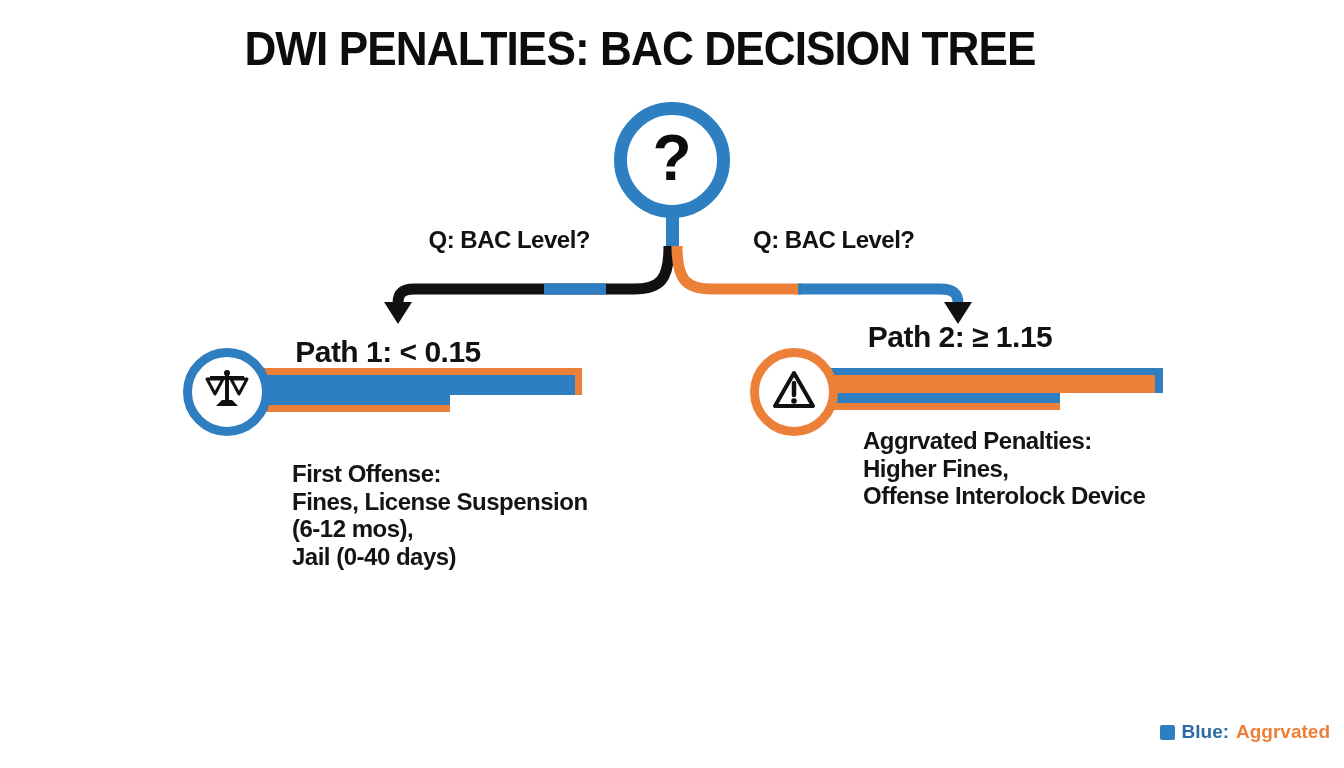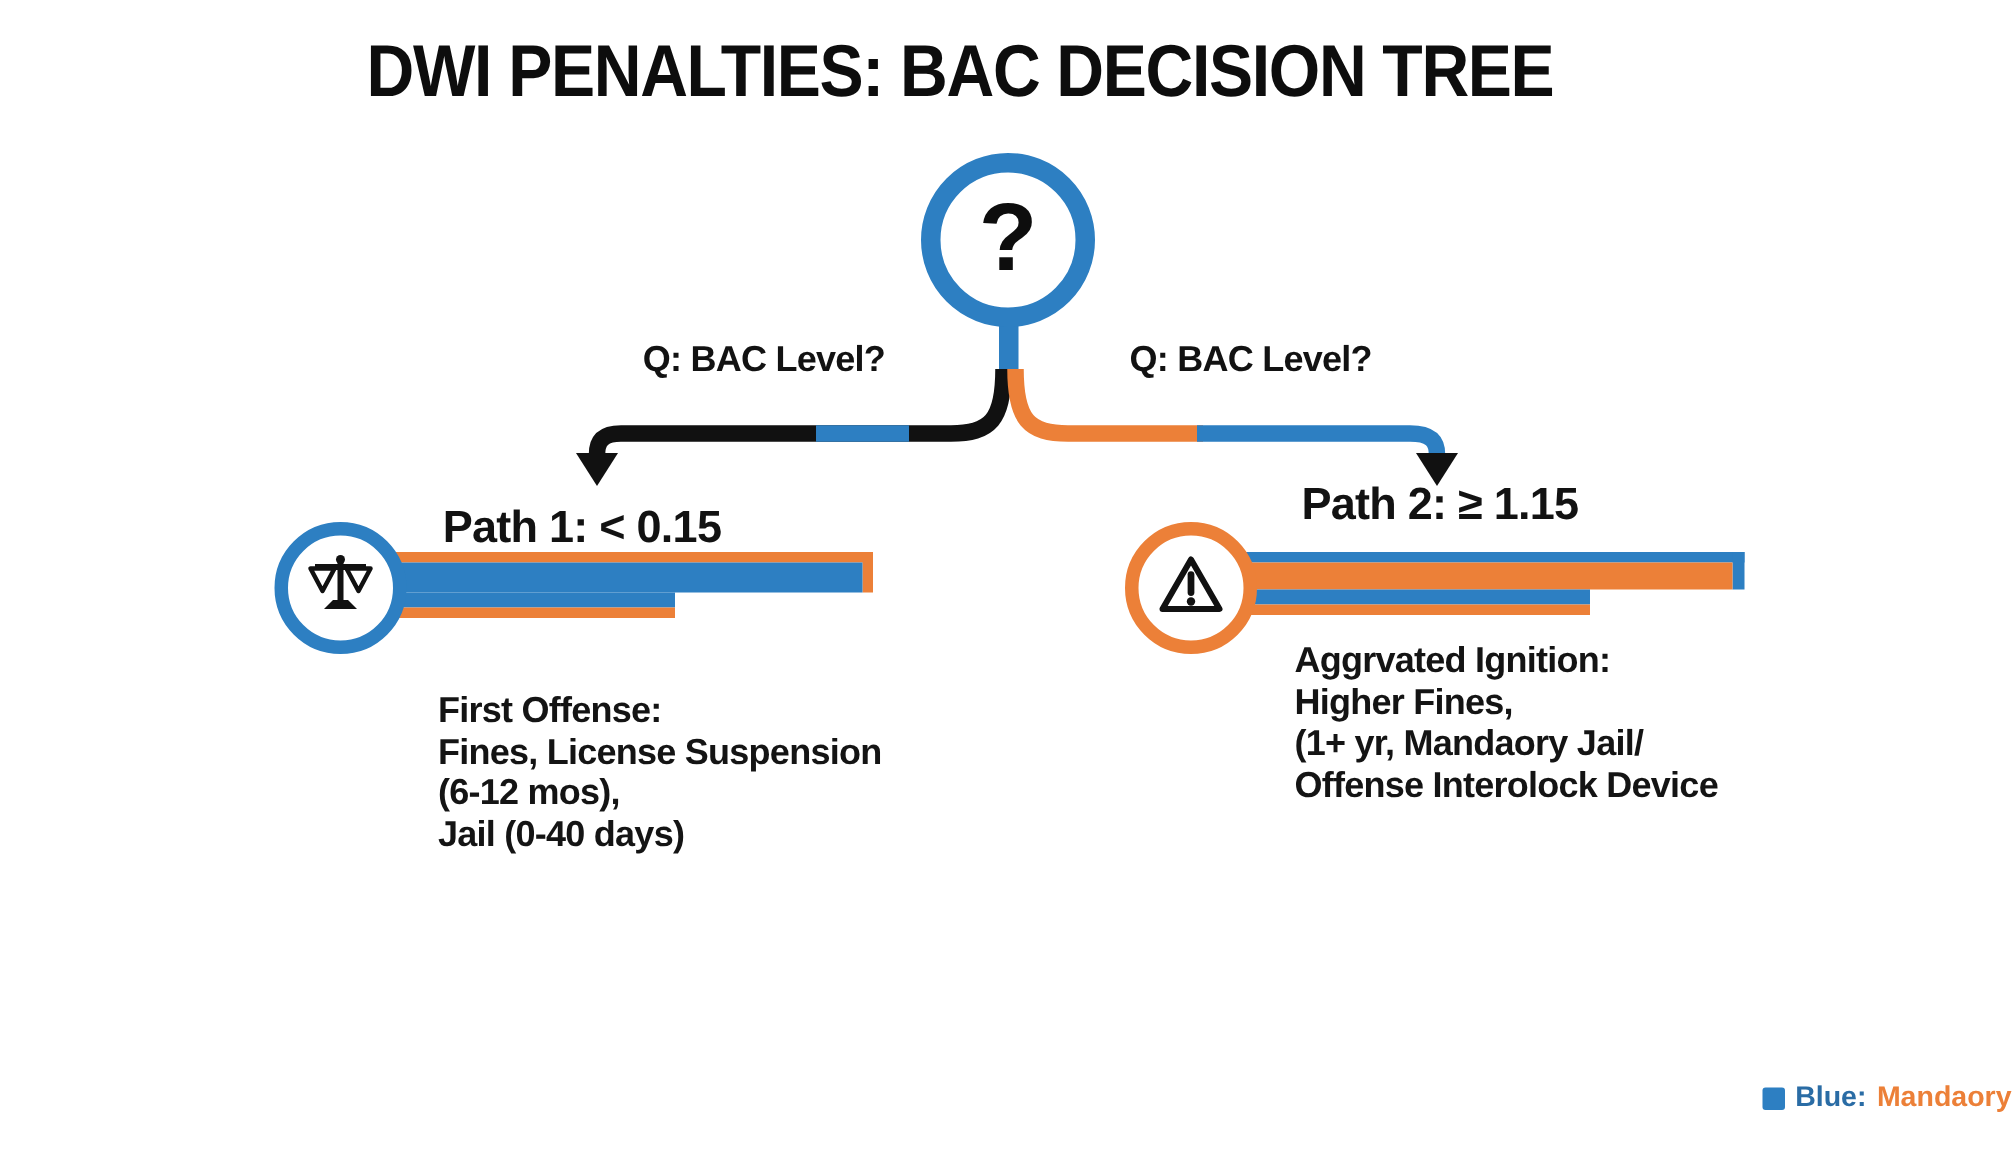--- a/index.html
+++ b/index.html
@@ -58,21 +58,21 @@
   .bars.right .r2{left:0;top:7px;width:340px;height:18px;}
   .bars.right .cap{left:340px;top:0;width:8px;height:25px;}
   .bars.right .r3{left:0;top:25px;width:245px;height:10px;}
   .bars.right .r4{left:0;top:35px;width:245px;height:7px;}
 
   .desc{position:absolute;font-size:24px;font-weight:bold;letter-spacing:-0.5px;
     line-height:27.5px;white-space:nowrap;color:#141414;}
   .desc.left{left:292px;top:460px;}
   .desc.right{left:863px;top:427px;}
 
-  .legend{position:absolute;right:3px;top:721px;display:flex;align-items:center;gap:7px;
+  .legend{position:absolute;right:14px;top:721px;display:flex;align-items:center;gap:7px;
     font-size:19px;font-weight:bold;white-space:nowrap;}
   .legend .swatch{width:15px;height:15px;background:var(--blue);border-radius:2px;}
   .legend .l-key{color:var(--legend-blue);}
   .legend .l-val{color:var(--orange);}
 
   .icon-stroke{stroke:#111;fill:none;}
 </style>
 </head>
 <body>
 
@@ -134,25 +134,24 @@
     </span>
   </div>
   <div class="bars right">
     <div class="r1 b-blue"></div>
     <div class="cap b-blue"></div>
     <div class="r2 b-orange"></div>
     <div class="r3 b-blue"></div>
     <div class="r4 b-orange"></div>
   </div>
   <div class="desc right">
-    <div>Aggrvated Ignition:</div>
+    <div>Aggrvated Penalties:</div>
     <div>Higher Fines,</div>
-    <div>(1+ yr, Mandaory Jail/</div>
     <div>Offense Interolock Device</div>
   </div>
 
   <div class="legend">
     <span class="swatch"></span>
     <span class="l-key">Blue:</span>
-    <span class="l-val">Mandaory</span>
+    <span class="l-val">Aggrvated</span>
   </div>
 
 </div>
 
 </body></html>

